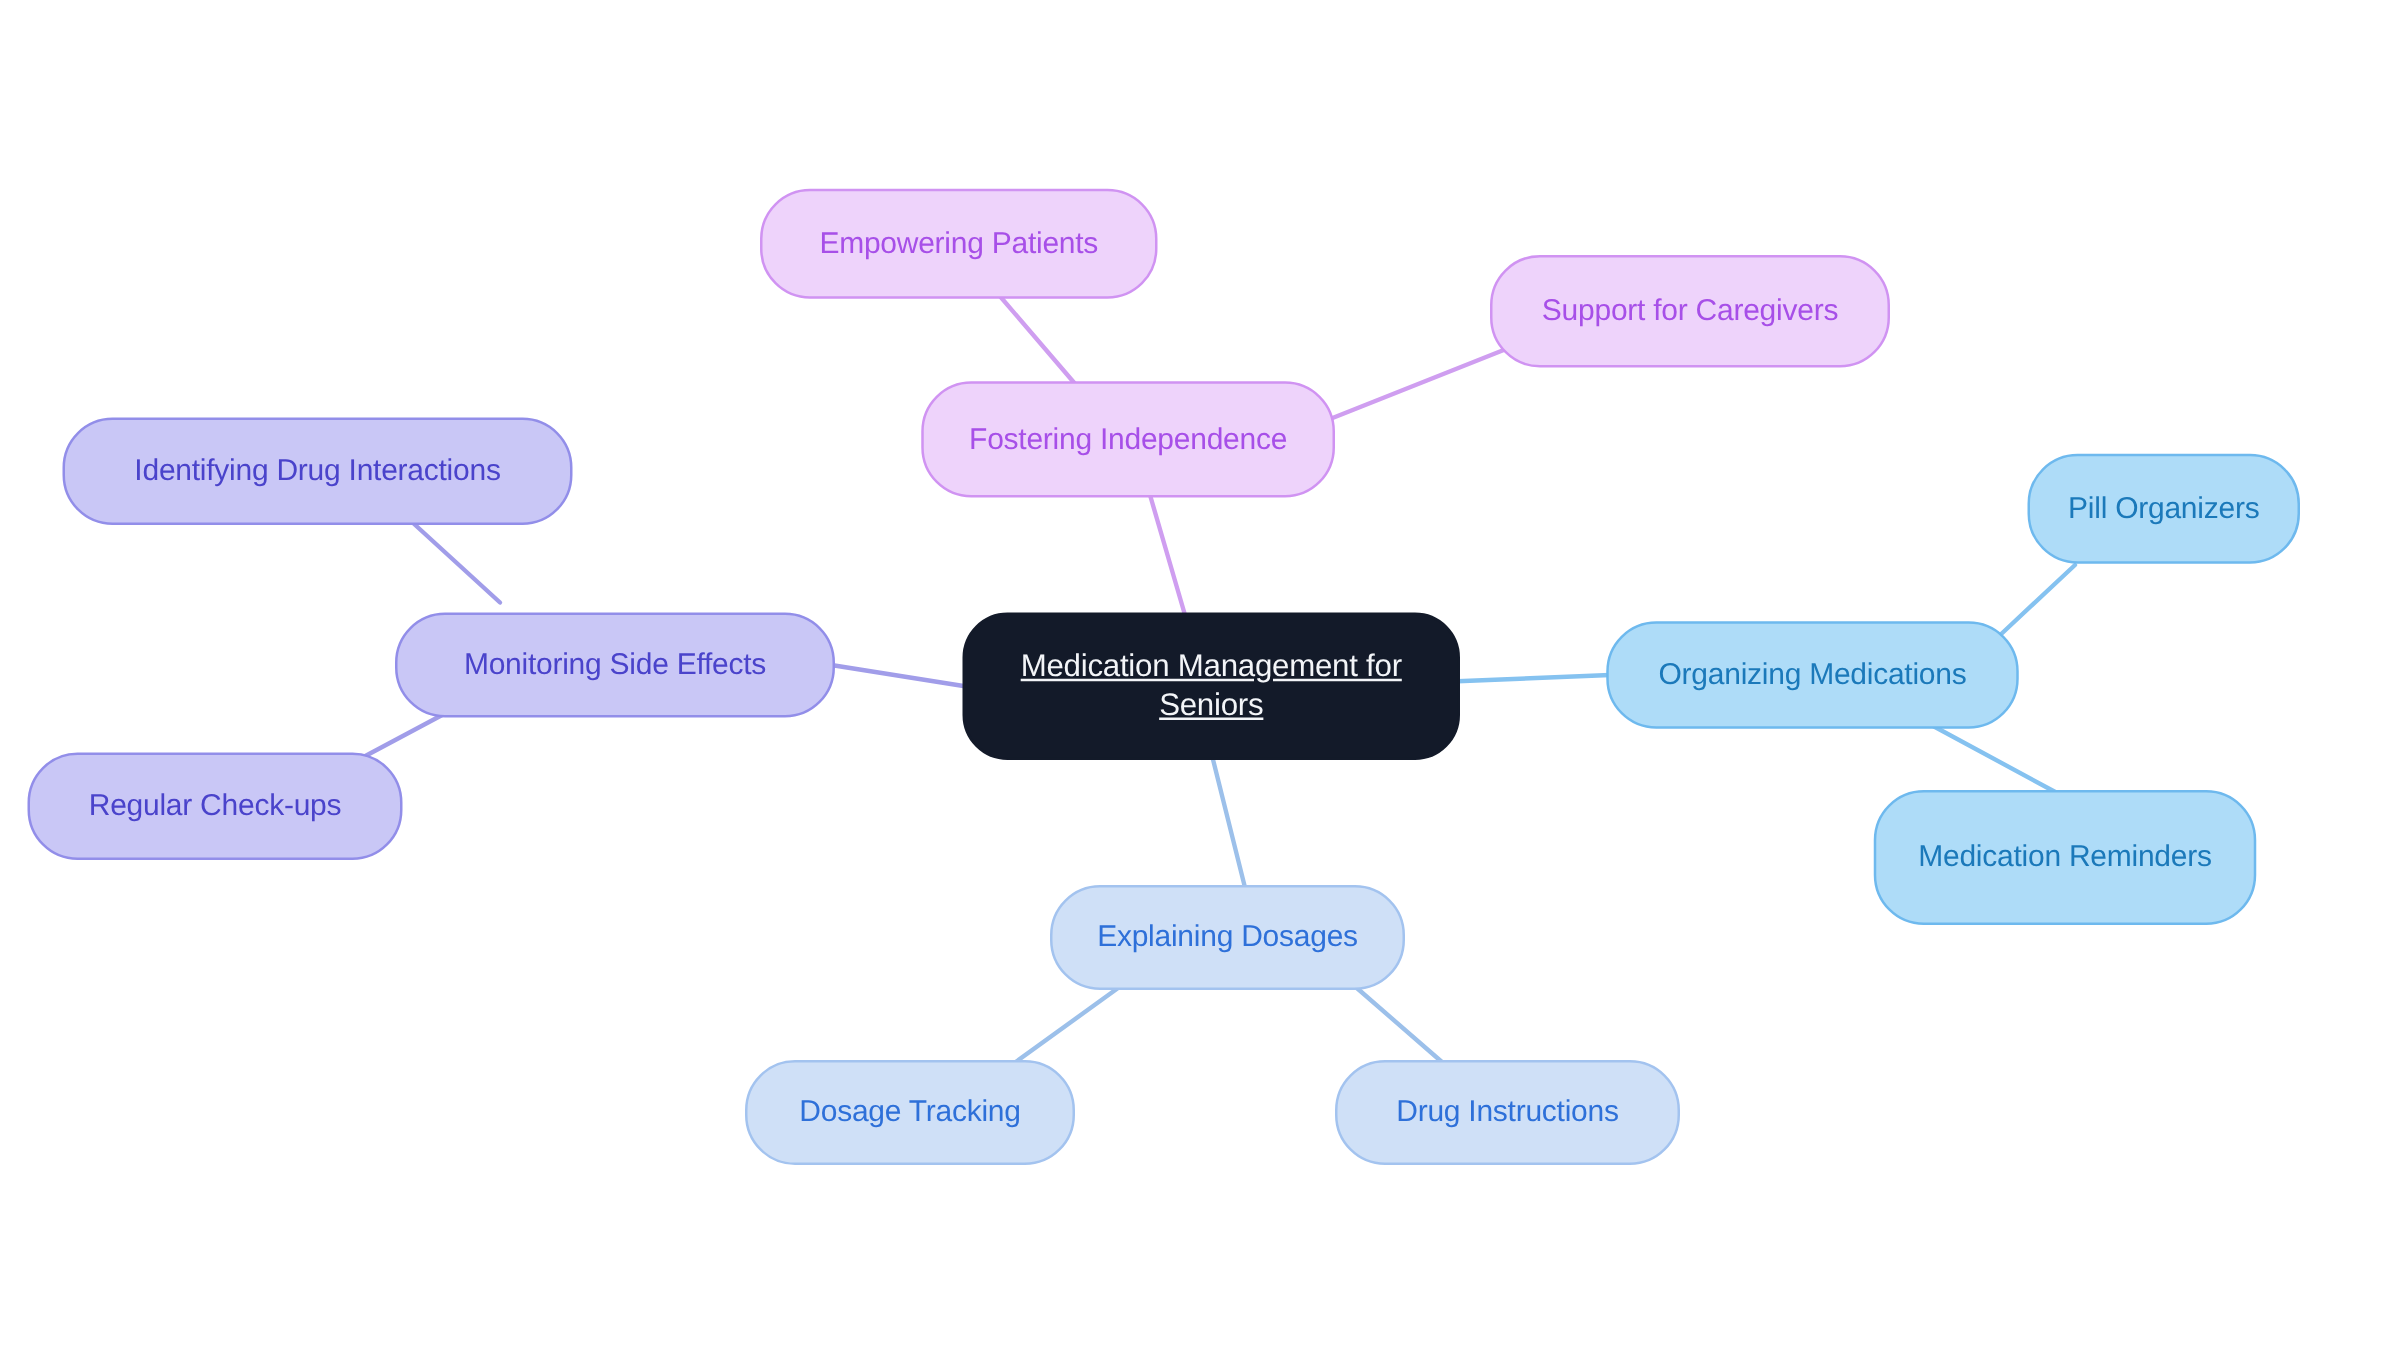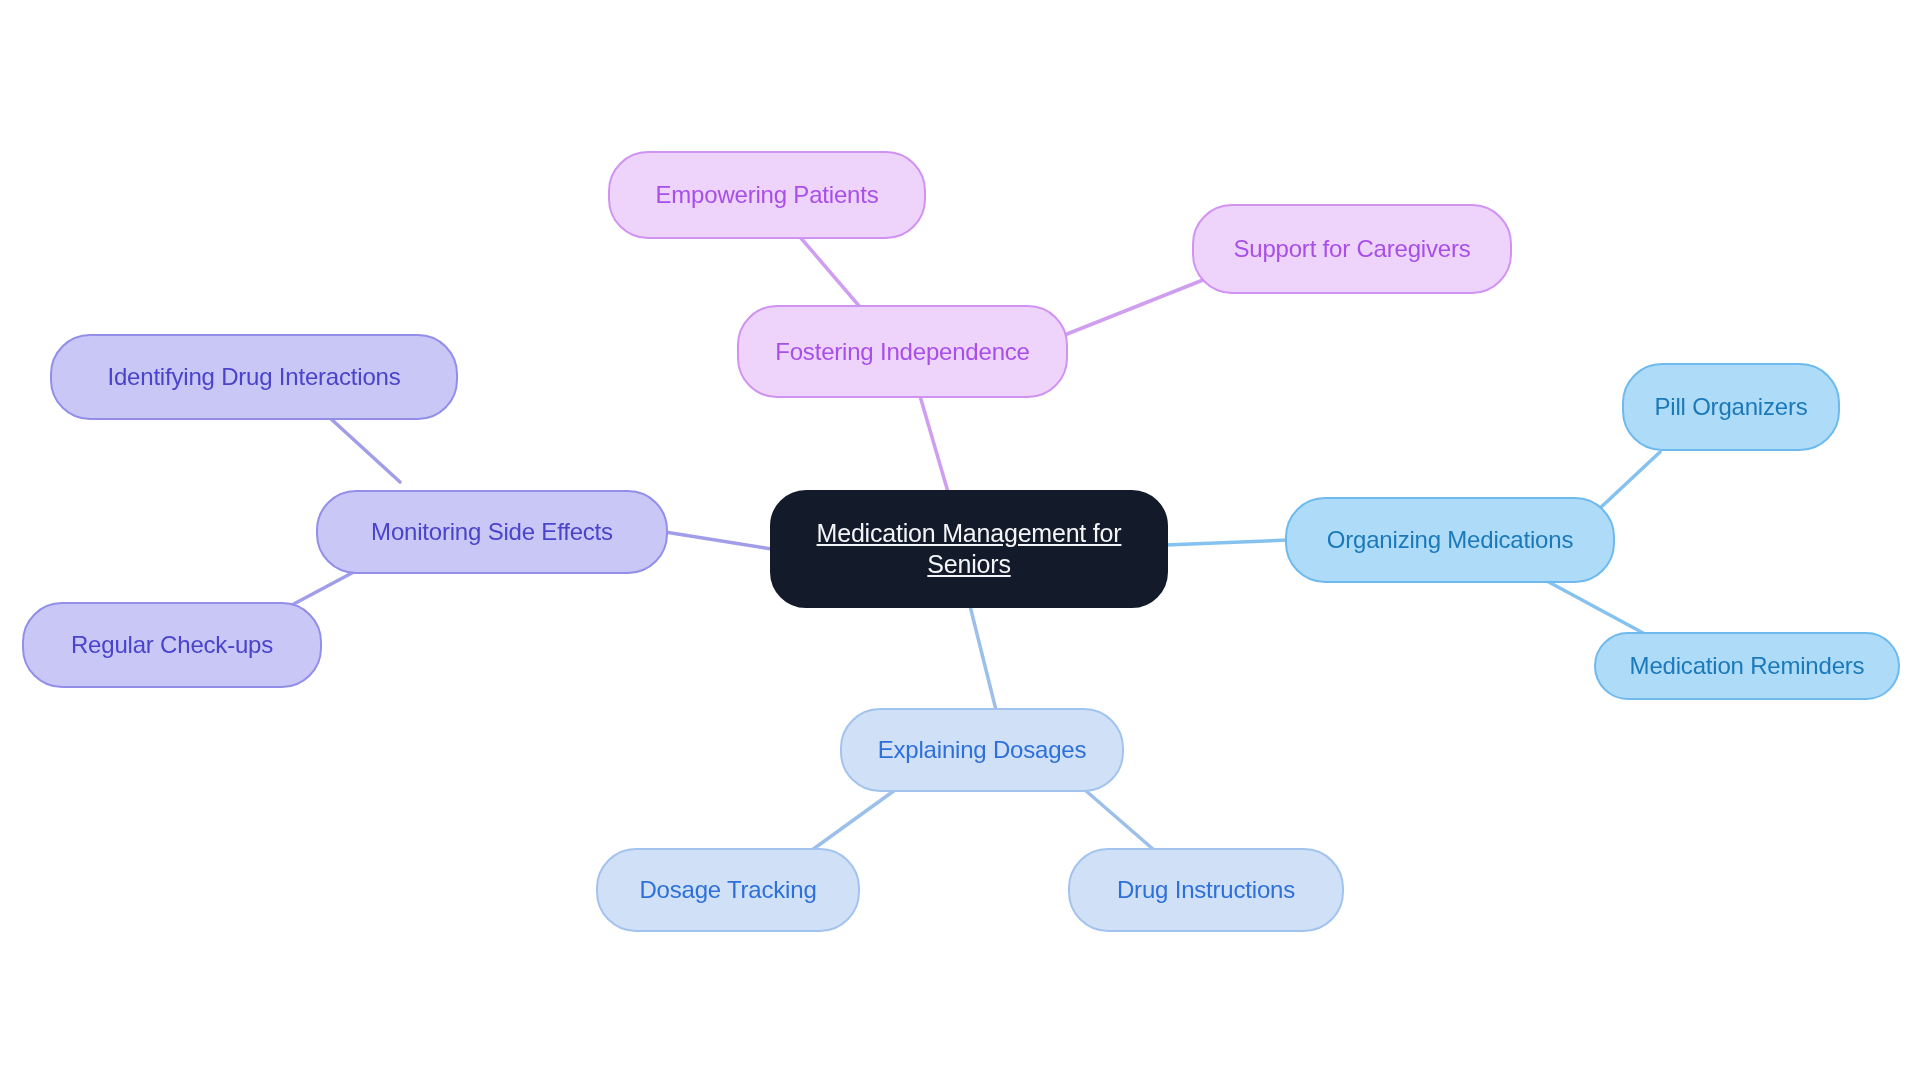--- a/index.html
+++ b/index.html
@@ -75,21 +75,21 @@
   
   #node-central                       { left: 770px;  top: 490px; width: 398px; height: 118px; text-decoration: underline; }
   #node-fostering-independence        { left: 737px;  top: 305px; width: 331px; height: 93px;  }
   #node-empowering-patients           { left: 608px;  top: 151px; width: 318px; height: 88px;  }
   #node-support-for-caregivers        { left: 1192px; top: 204px; width: 320px; height: 90px;  }
   #node-monitoring-side-effects       { left: 316px;  top: 478px; width: 352px; height: 84px; margin-top: 12px;  }
   #node-identifying-drug-interactions { left: 50px;   top: 334px; width: 408px; height: 86px;  }
   #node-regular-check-ups             { left: 22px;   top: 602px; width: 300px; height: 86px; justify-content: center;  }
   #node-organizing-medications        { left: 1285px; top: 497px; width: 330px; height: 86px;  }
   #node-pill-organizers               { left: 1622px; top: 363px; width: 218px; height: 88px;  }
-  #node-medication-reminders          { left: 1594px; top: 632px; width: 306px; height: 68px; text-align: right;  }
+  #node-medication-reminders          { left: 1499px; top: 632px; width: 306px; height: 108px; text-align: right;  }
   #node-explaining-dosages            { left: 840px;  top: 708px; width: 284px; height: 84px;  }
   #node-dosage-tracking               { left: 596px;  top: 848px; width: 264px; height: 84px;  }
   #node-clear-instructions            { left: 1068px; top: 848px; width: 276px; height: 84px;  }
 </style>
 </head>
 <body>
 
 <div id="canvas">
 
   <svg id="edges" width="1920" height="1083" viewBox="0 0 1920 1083">

